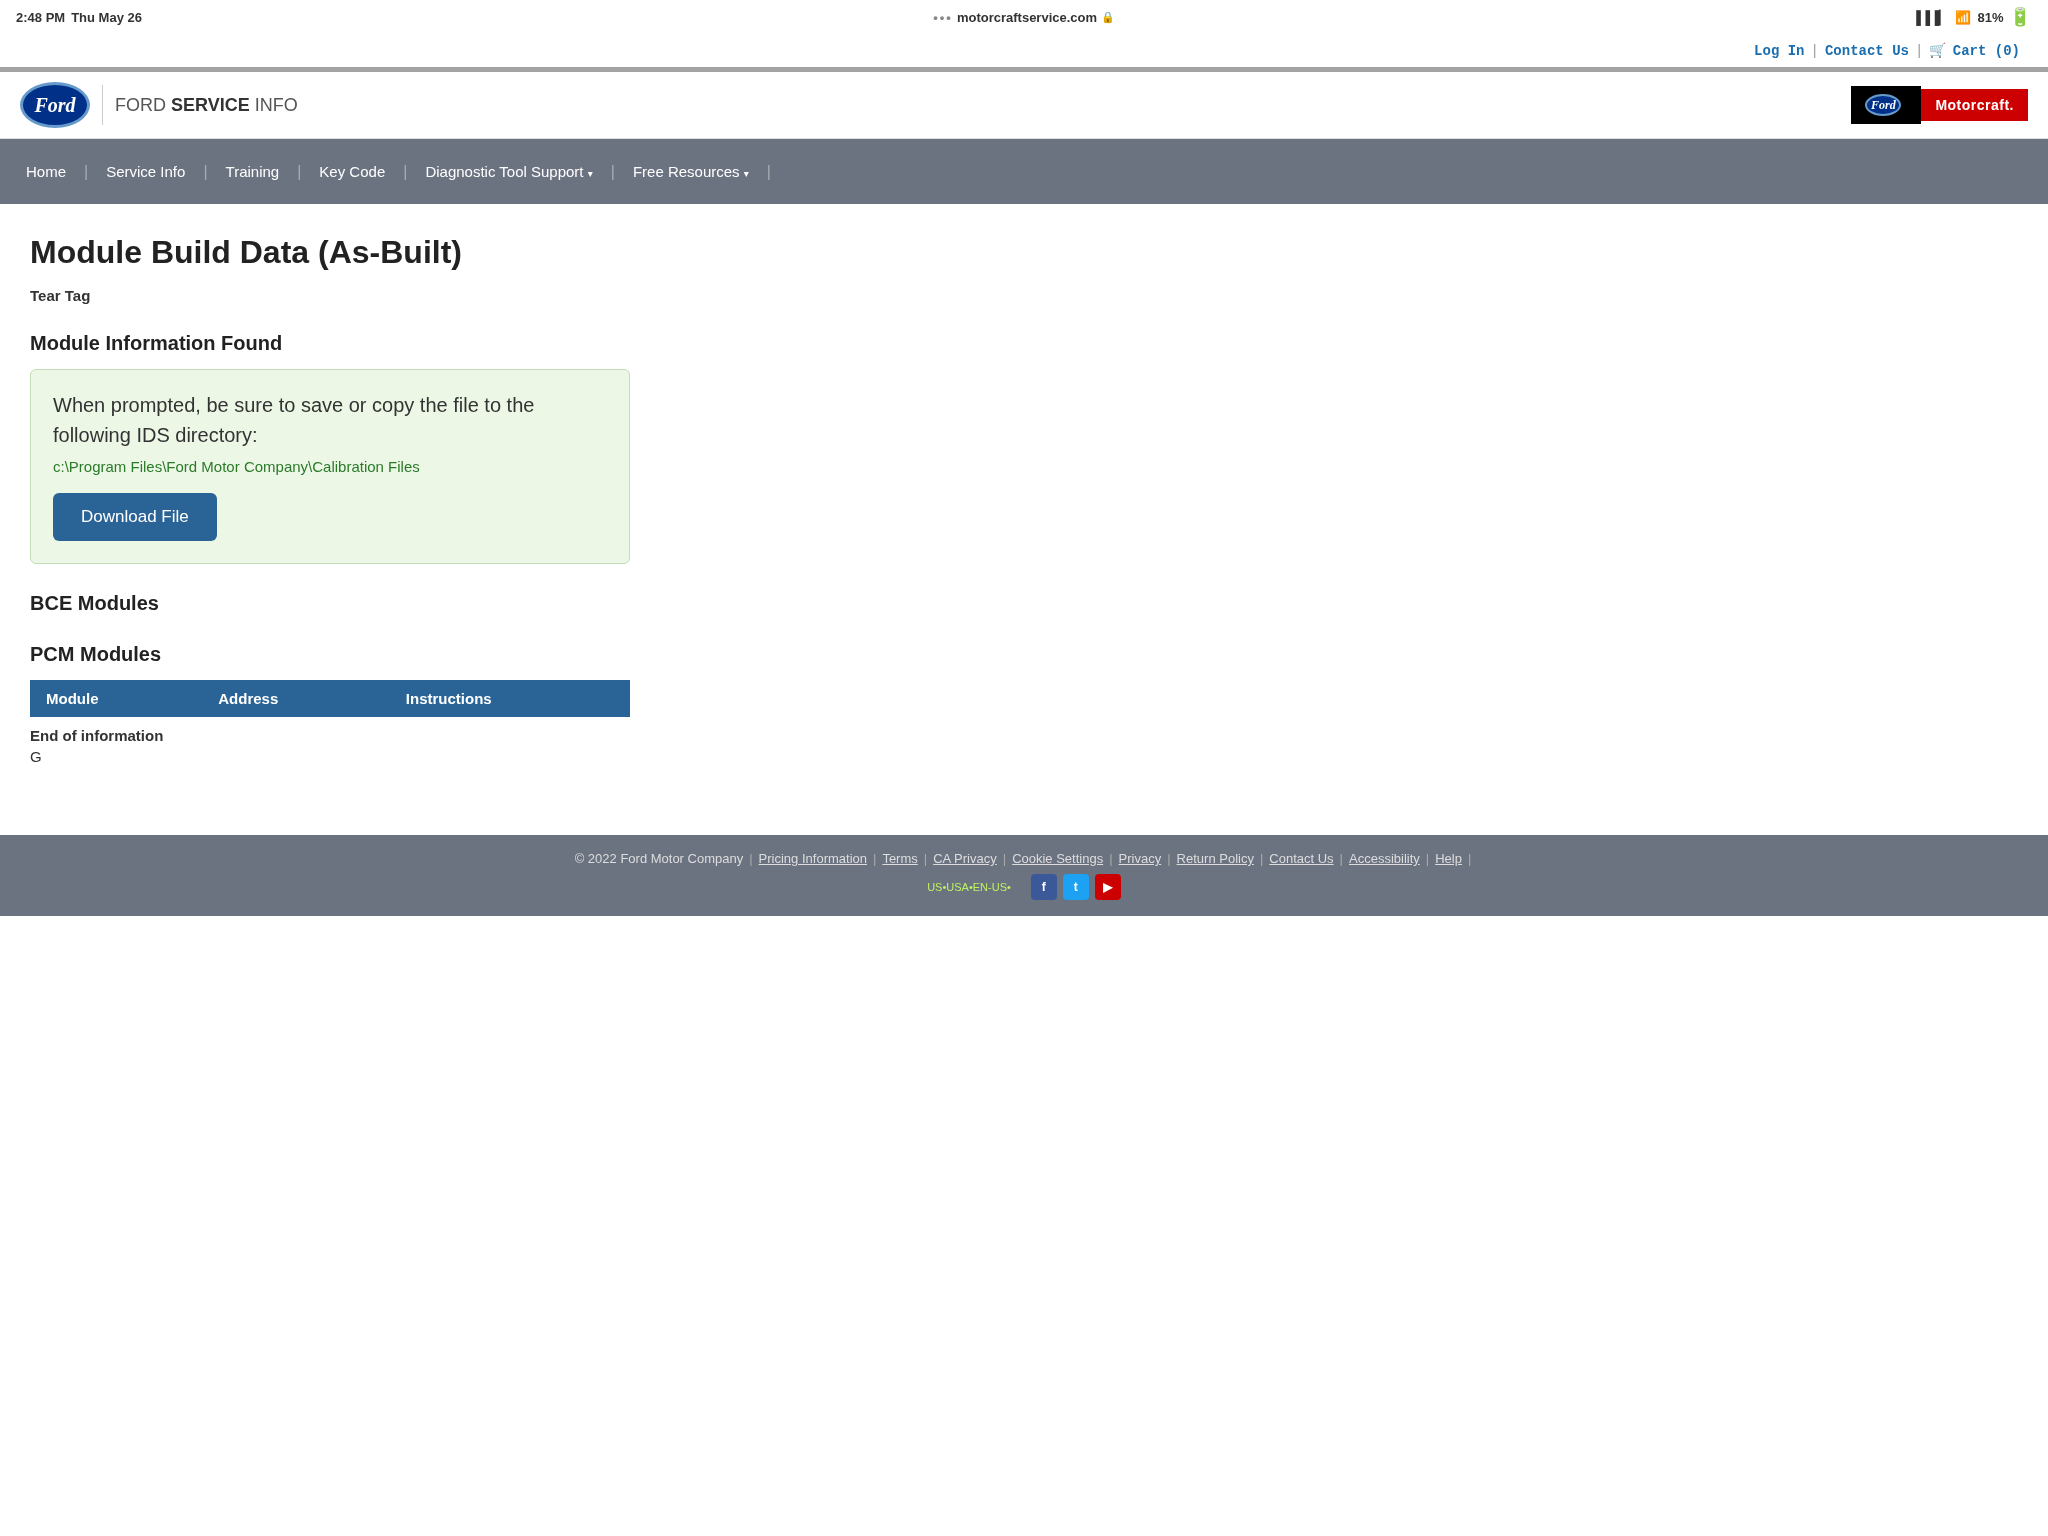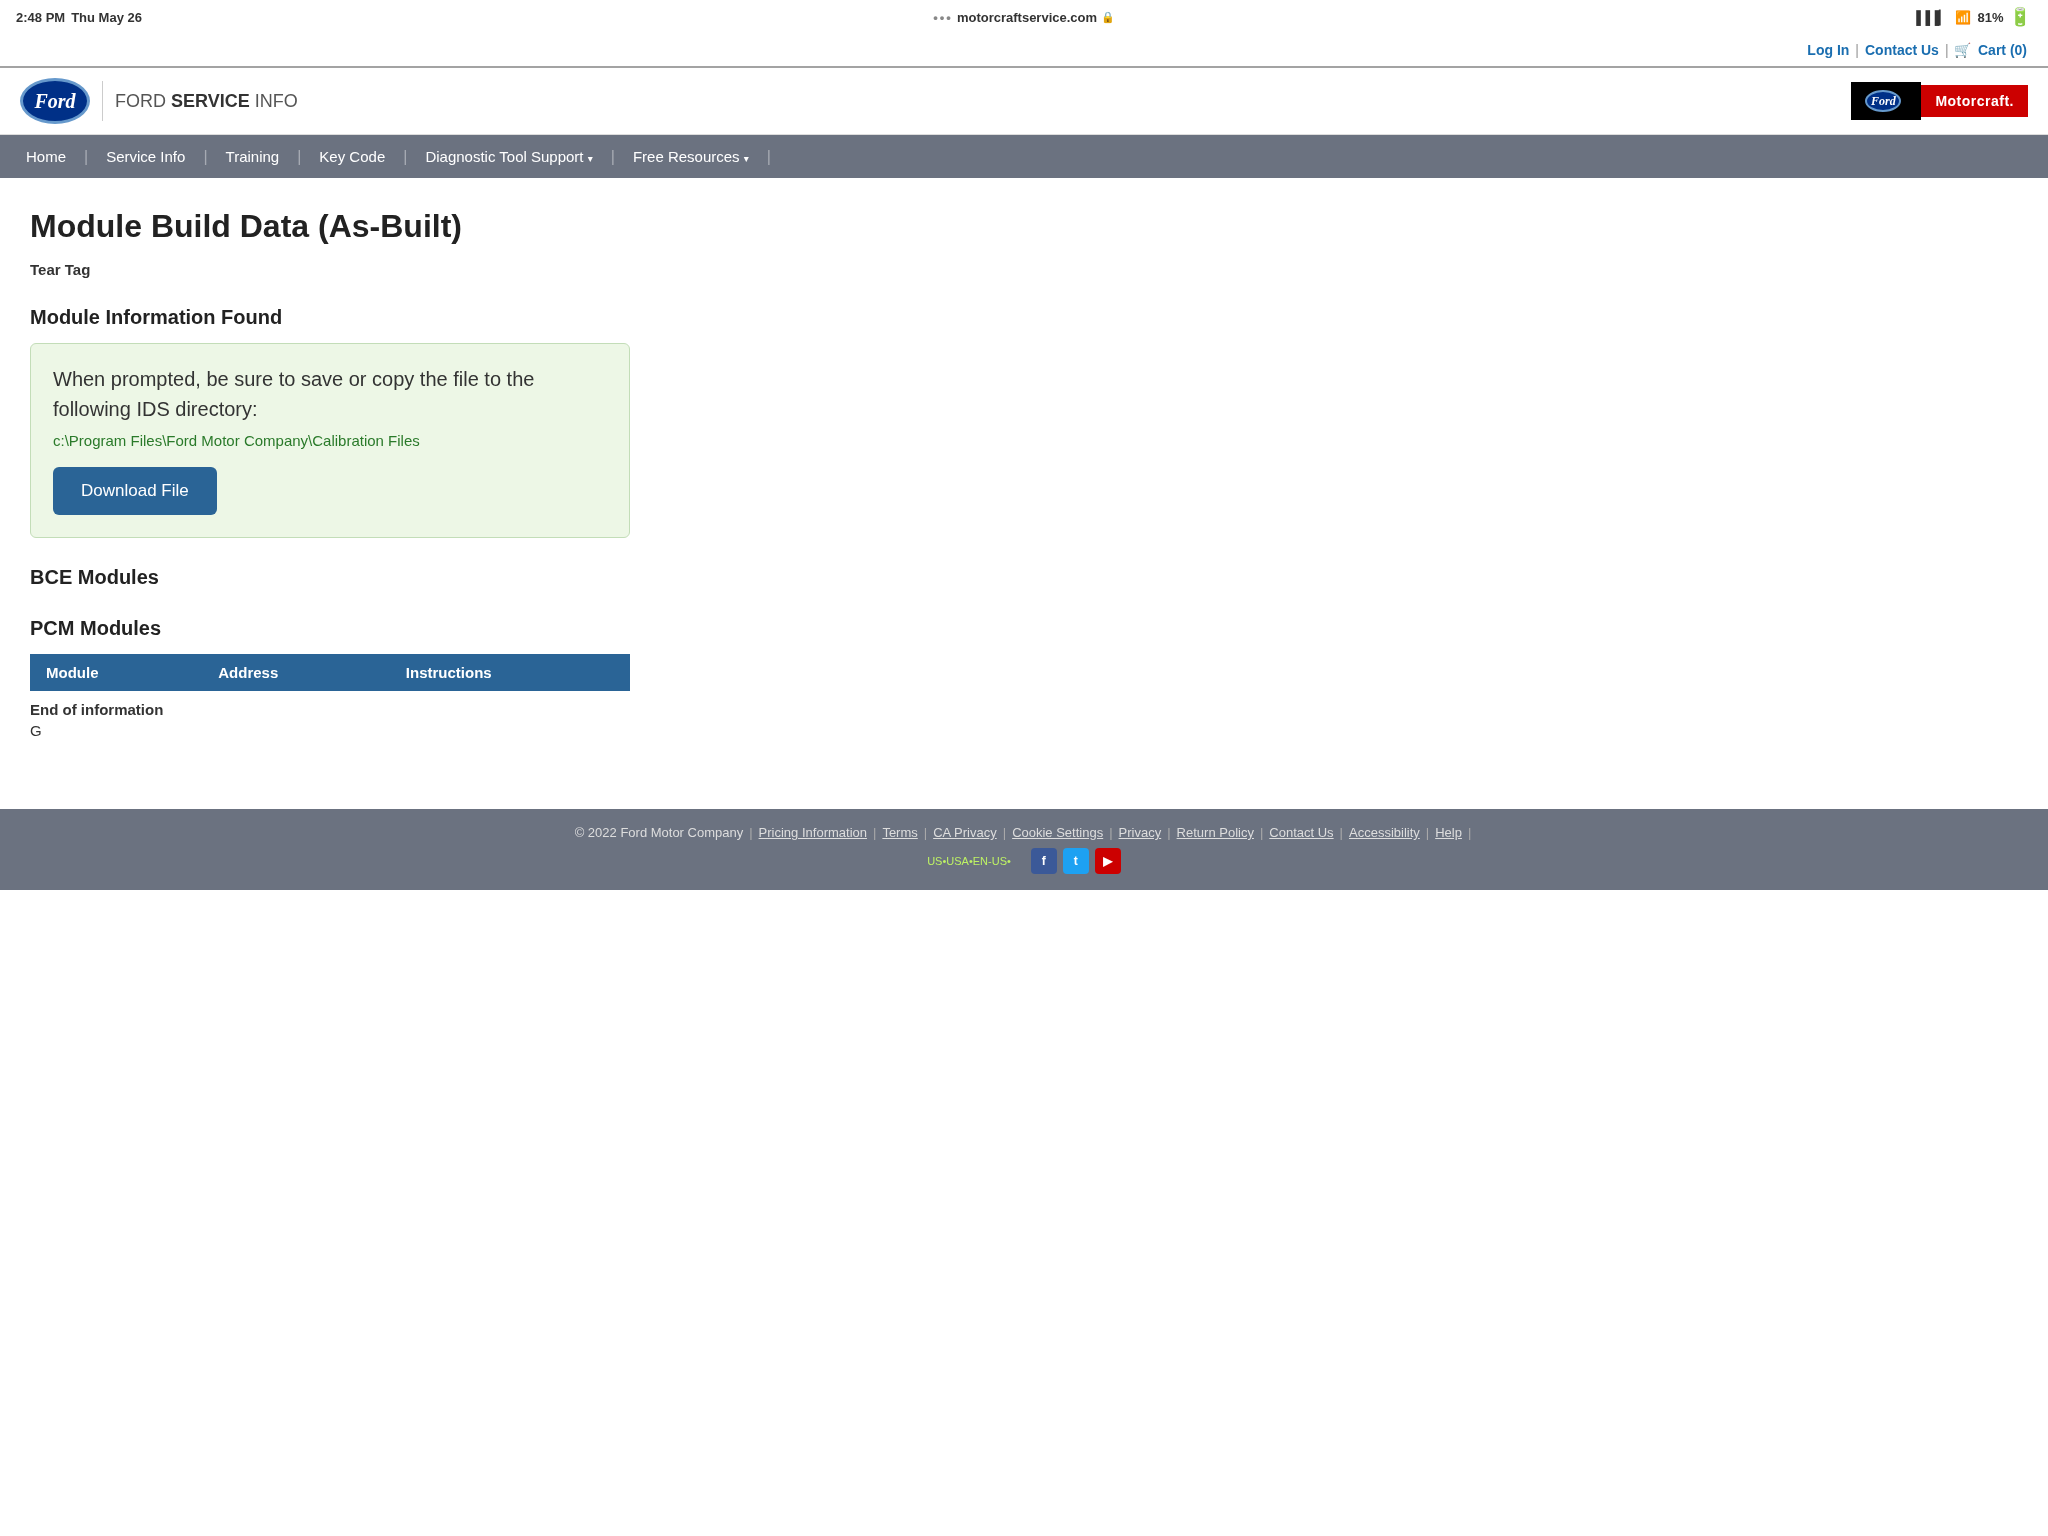--- a/index.html
+++ b/index.html
@@ -18,25 +18,26 @@
     }
     .status-bar-left { display: flex; align-items: center; gap: 6px; }
     .status-bar-center { position: absolute; left: 50%; transform: translateX(-50%); font-size: 13px; color: #333; display: flex; align-items: center; gap: 4px; }
     .status-bar-right { display: flex; align-items: center; gap: 6px; font-size: 13px; }
 
     
     .top-nav {
       display: flex;
       justify-content: flex-end;
       align-items: center;
-      padding: 8px 21px;
+      padding: 8px 28px;
       font-size: 14px;
       color: #1a6eb0;
       gap: 6px;
-      border-bottom: 2px solid #a3a3a3;
+      border-bottom: 5px solid #a3a3a3;
+      font-family: Liberation Mono, monospace;
     }
     .top-nav a { color: #1a6eb0; text-decoration: none; font-weight: 600; }
     .top-nav .sep { color: #999; }
     .cart-icon { color: #1a6eb0; font-size: 14px; }
 
     
     .header {
       display: flex;
       justify-content: space-between;
       align-items: center;
@@ -102,21 +103,21 @@
       font-size: 14px;
       font-family: Arial, sans-serif;
       letter-spacing: 0.5px;
     }
 
     
     .nav-bar {
       background: #6b7280;
       display: flex;
       align-items: center;
-      padding: 1px 10px;
+      padding: 12px 10px;
     }
     .nav-bar a {
       color: white;
       text-decoration: none;
       padding: 12px 16px;
       font-size: 15px;
       display: inline-block;
     }
     .nav-sep { color: rgba(255,255,255,0.4); padding: 0 2px; }
     .nav-dropdown { display: flex; align-items: center; gap: 4px; }

